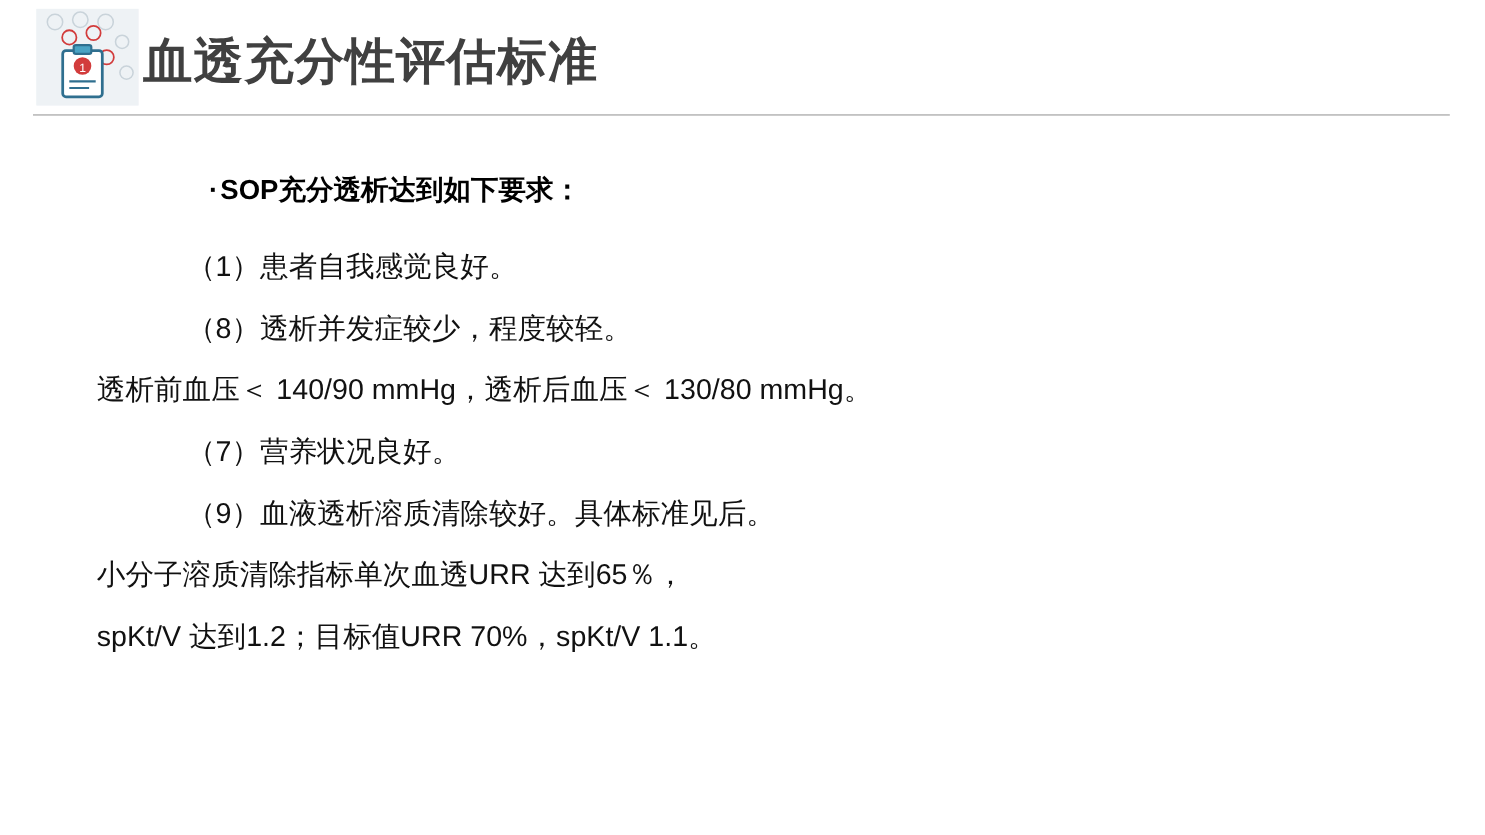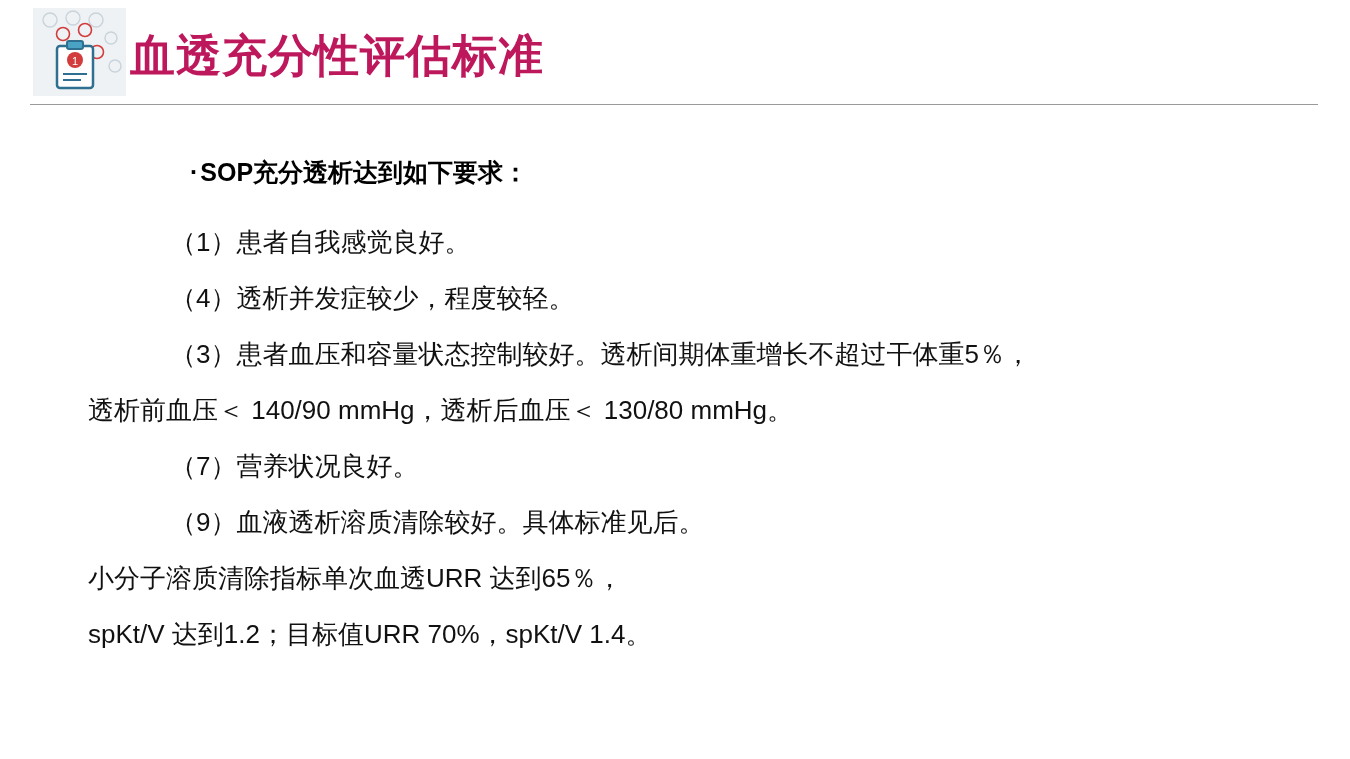--- a/index.html
+++ b/index.html
@@ -33,21 +33,21 @@
     background: #eef2f5;
     overflow: hidden;
   }
   .header-title {
     position: absolute;
     left: 130px;
     top: 28px;
     font-size: 45px;
     line-height: 56px;
     font-weight: 700;
-    color: #be185d;
+    color: #404040;
     letter-spacing: 1px;
     white-space: nowrap;
   }
   .header-rule {
     position: absolute;
     left: 30px;
     top: 104px;
     width: 1288px;
     height: 1px;
     background: #9a9a9a;
@@ -128,22 +128,21 @@
 </div>
 
 <div class="slide-body">
 
   <div class="bullet-heading">
     <span class="dot">·</span><span>SOP充分透析达到如下要求：</span>
   </div>
 
   <div class="lines">
     <div class="line indent">（1）患者自我感觉良好。</div>
-    <div class="line indent">（4）透析并发症较少，程度较轻。</div>
-    <div class="line indent">（3）患者血压和容量状态控制较好。透析间期体重增长不超过干体重5％，</div>
+    <div class="line indent">（8）透析并发症较少，程度较轻。</div>
     <div class="line flush">透析前血压＜ 140/90 mmHg，透析后血压＜ 130/80 mmHg。</div>
     <div class="line indent">（7）营养状况良好。</div>
     <div class="line indent">（9）血液透析溶质清除较好。具体标准见后。</div>
     <div class="line flush">小分子溶质清除指标单次血透URR 达到65％，</div>
-    <div class="line flush">spKt/V 达到1.2；目标值URR 70%，spKt/V 1.4。</div>
+    <div class="line flush">spKt/V 达到1.2；目标值URR 70%，spKt/V 1.1。</div>
   </div>
 
 </div>
 
 </body></html>

